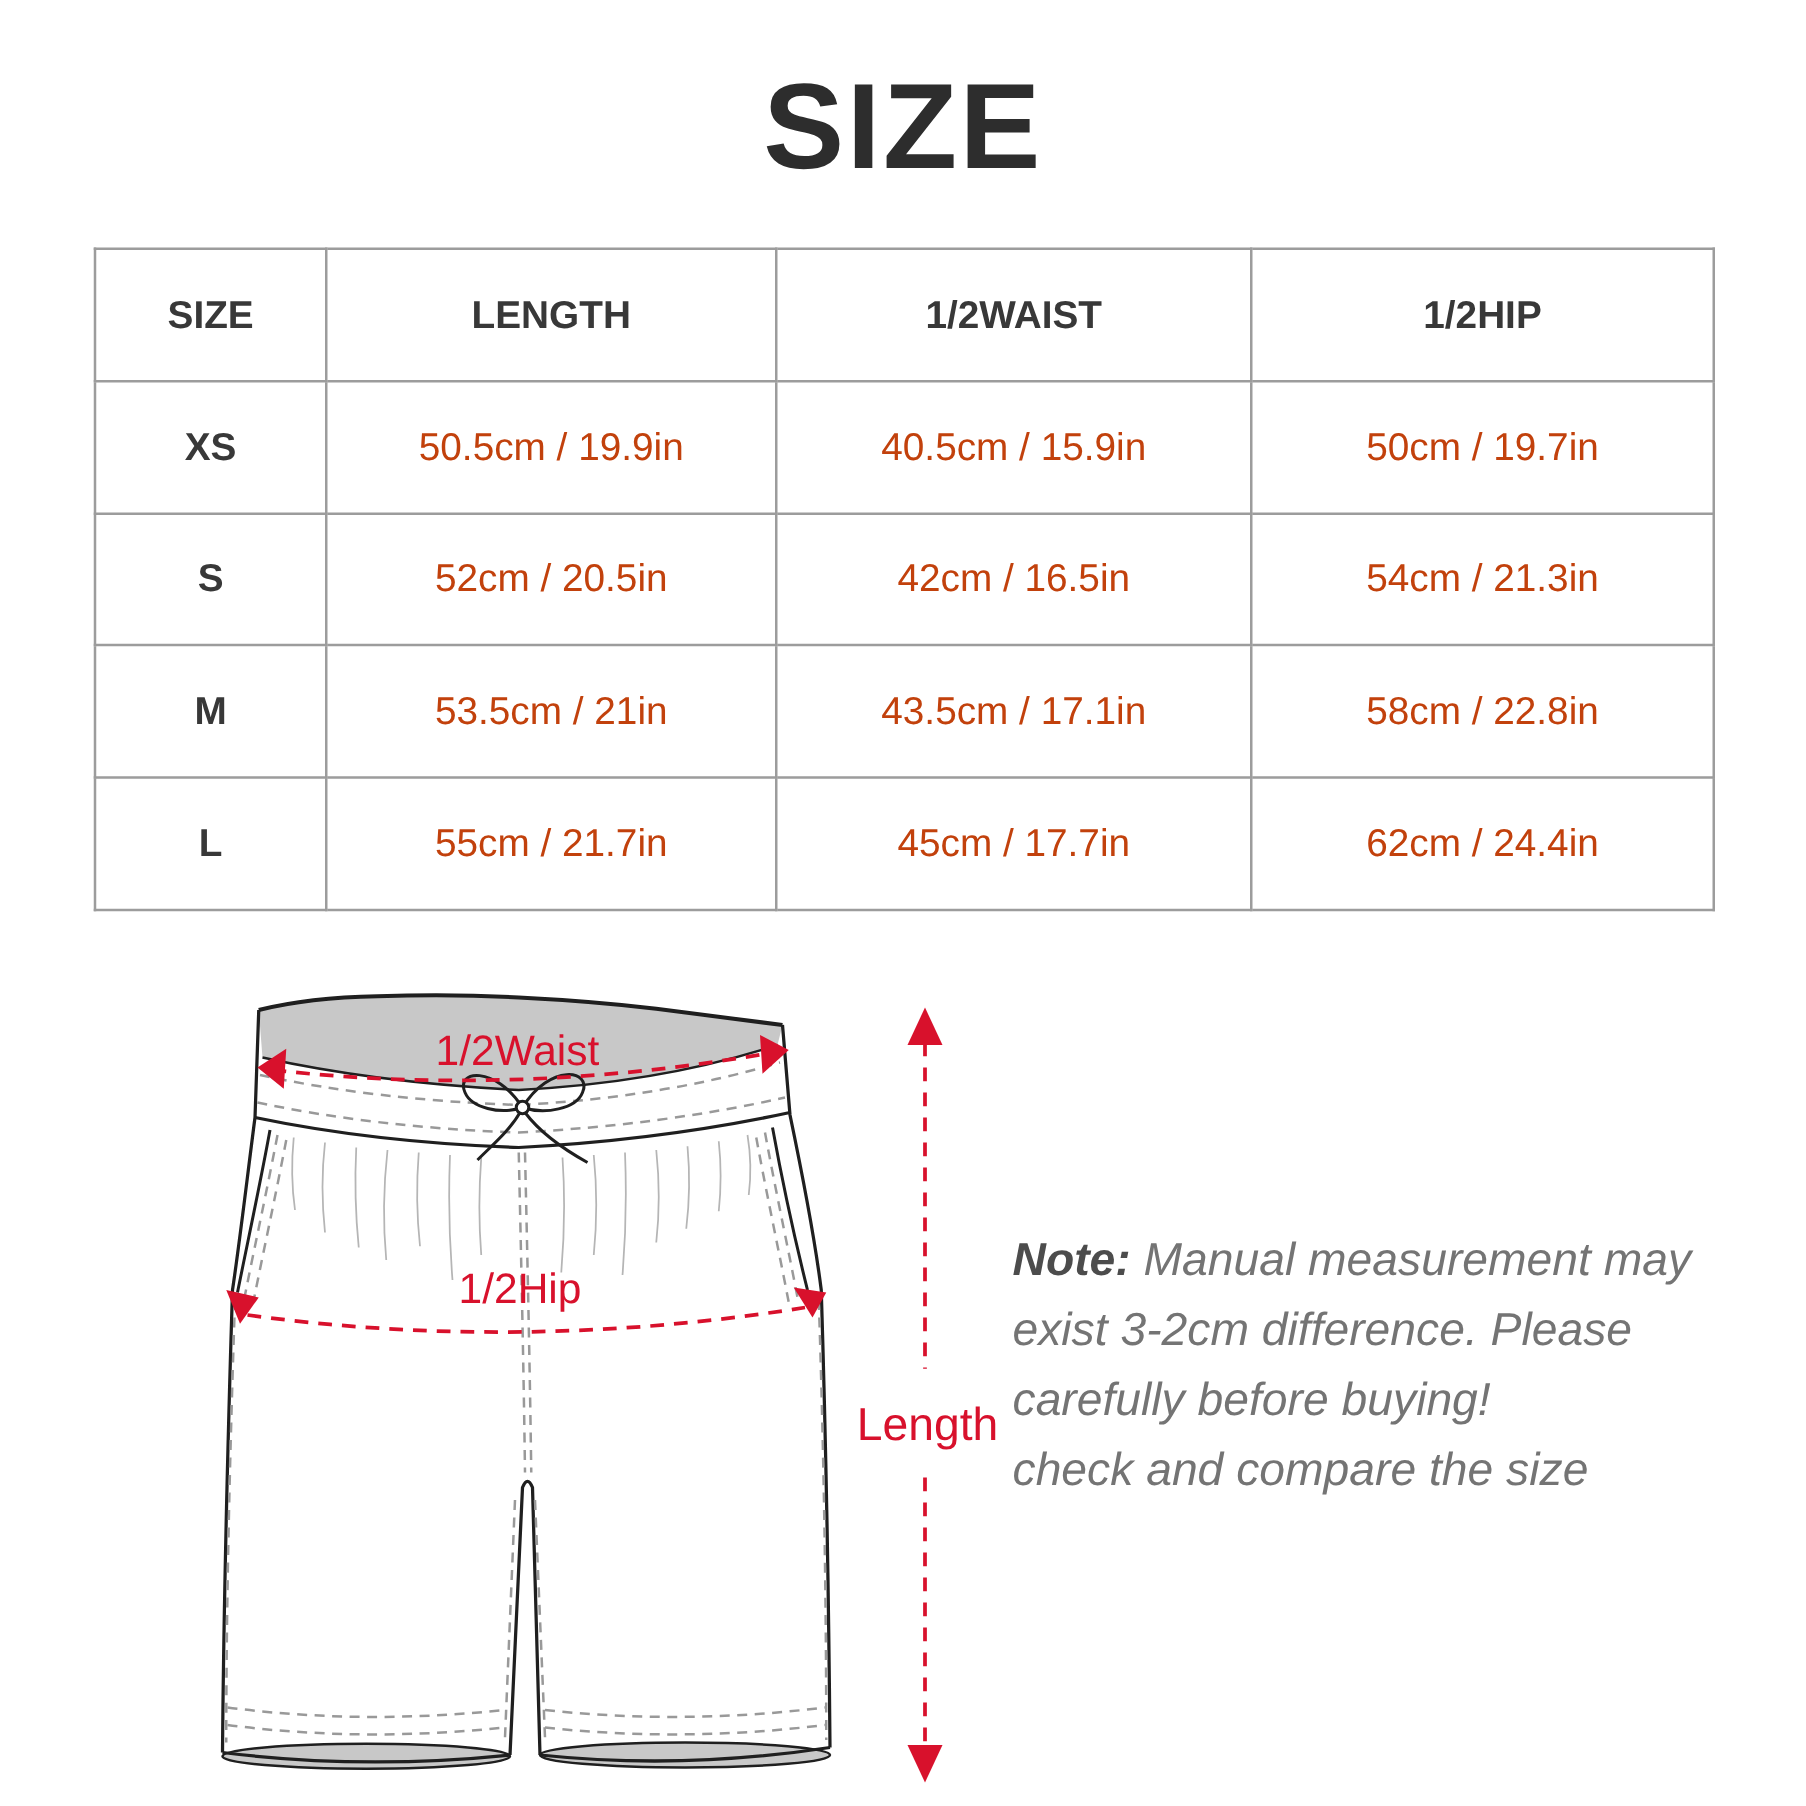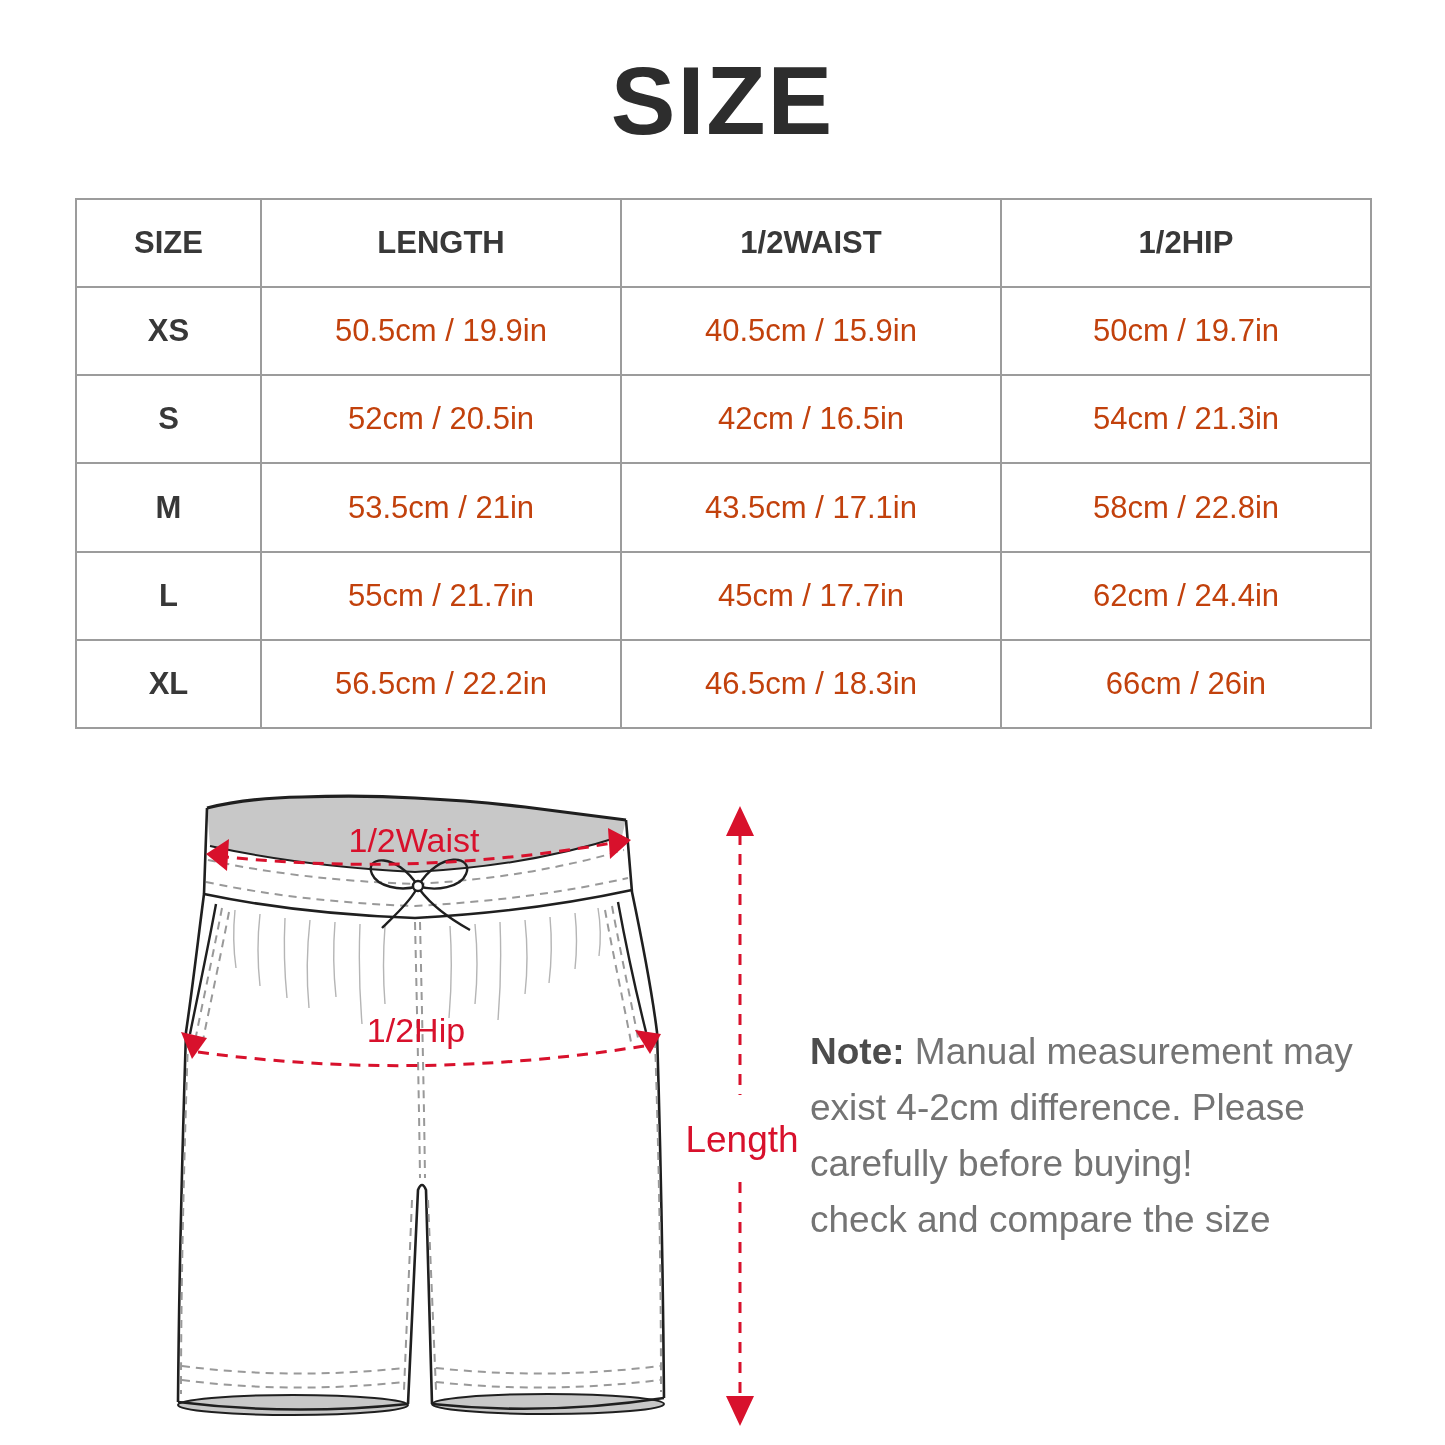--- a/index.html
+++ b/index.html
@@ -13,22 +13,22 @@
          border-collapse:collapse;table-layout:fixed;}
   table.size-table th,table.size-table td{
          border:2px solid #9c9c9c;text-align:center;vertical-align:middle;
          font-size:31px;padding:0;}
   table.size-table th{font-weight:bold;color:#383838;}
   td.size-cell{font-weight:bold;color:#383838;margin-top:27px;}
   td.val-cell{color:#c2410c;}
 
   .diagram{position:absolute;left:150px;top:780px;width:660px;height:660px;}
 
-  .note{position:absolute;left:810px;top:1024px;width:560px;
-        font-size:37px;line-height:56px;color:#747474;}
+  .note{position:absolute;left:810px;top:980px;width:560px;
+        font-size:37px;line-height:56px;color:#747474;font-style:italic;}
   .note .bold{font-weight:bold;color:#4c4c4c;}
 </style>
 </head>
 <body>
 
 <div class="page">
 
   <div class="title">SIZE</div>
 
   <table class="size-table">
@@ -61,26 +61,20 @@
       <td class="size-cell">M</td>
       <td class="val-cell">53.5cm / 21in</td>
       <td class="val-cell">43.5cm / 17.1in</td>
       <td class="val-cell">58cm / 22.8in</td>
     </tr>
     <tr>
       <td class="size-cell">L</td>
       <td class="val-cell">55cm / 21.7in</td>
       <td class="val-cell">45cm / 17.7in</td>
       <td class="val-cell">62cm / 24.4in</td>
-    </tr>
-    <tr>
-      <td class="size-cell">XL</td>
-      <td class="val-cell">56.5cm / 22.2in</td>
-      <td class="val-cell">46.5cm / 18.3in</td>
-      <td class="val-cell">66cm / 26in</td>
     </tr>
   </tbody>
     </table>
 
   <svg class="diagram" viewBox="0 0 660 660" xmlns="http://www.w3.org/2000/svg">
 
     <g>
       <path d="M57,28 q40,-10 95,-11 q60,-2 113,1 q60,3 110,9 q55,7 101,13 L472,56 Q380,86 265,92 Q150,86 60,66 Z" fill="#c8c8c8" stroke="none"></path>
       <path d="M57,28 q40,-10 95,-11 q60,-2 113,1 q60,3 110,9 q55,7 101,13" fill="none" stroke="#1f1f1f" stroke-width="3.2"></path>
       <path d="M60,66 Q150,86 265,92 Q380,86 472,56" fill="none" stroke="#1f1f1f" stroke-width="2"></path>
@@ -163,18 +157,18 @@
         <path d="M590,402 L590,618" fill="none" stroke="#d8112c" stroke-width="3" stroke-dasharray="11 9"></path>
         <polygon points="590,26 576,56 604,56" fill="#d8112c"></polygon>
         <polygon points="590,646 576,616 604,616" fill="#d8112c"></polygon>
         <text x="592" y="372" text-anchor="middle" font-size="37" fill="#d8112c">Length</text>
       </g>
     </g>
   </svg>
 
   <div class="note">
     <div><span class="bold">Note:</span><span> Manual measurement may</span></div>
-    <div>exist 4-2cm difference. Please</div>
+    <div>exist 3-2cm difference. Please</div>
     <div>carefully before buying!</div>
     <div>check and compare the size</div>
   </div>
 
 </div>
 
 </body></html>

